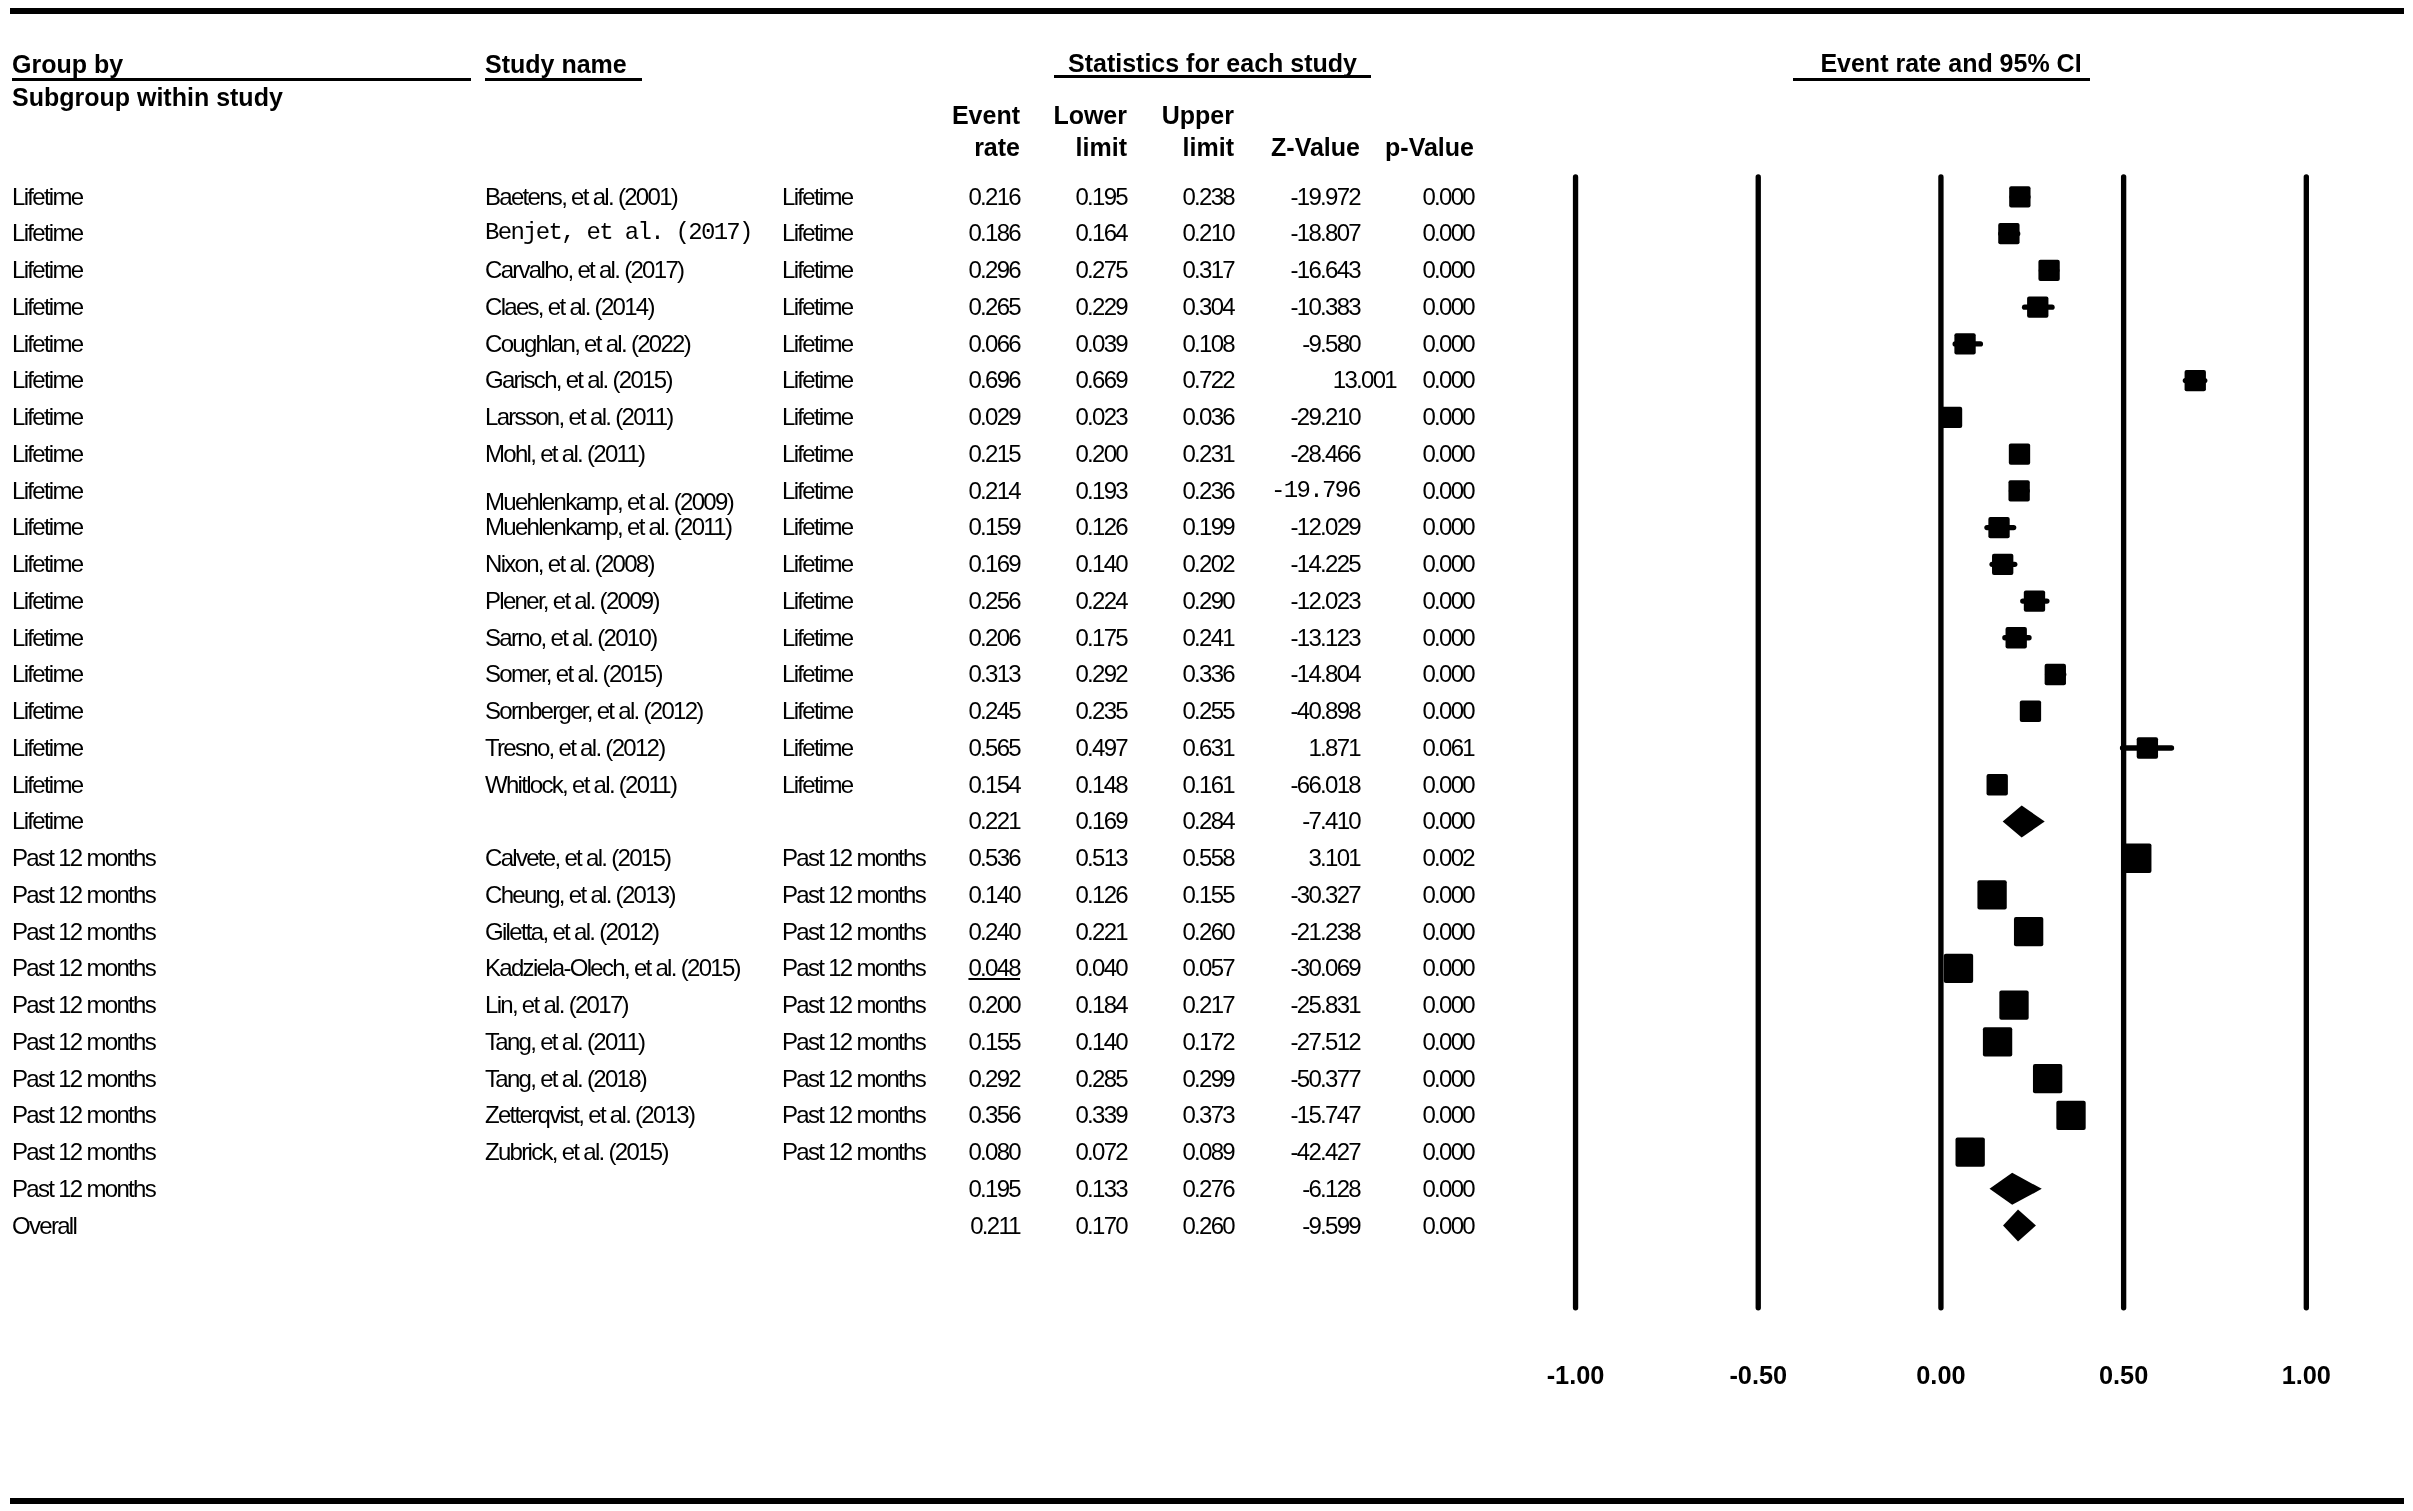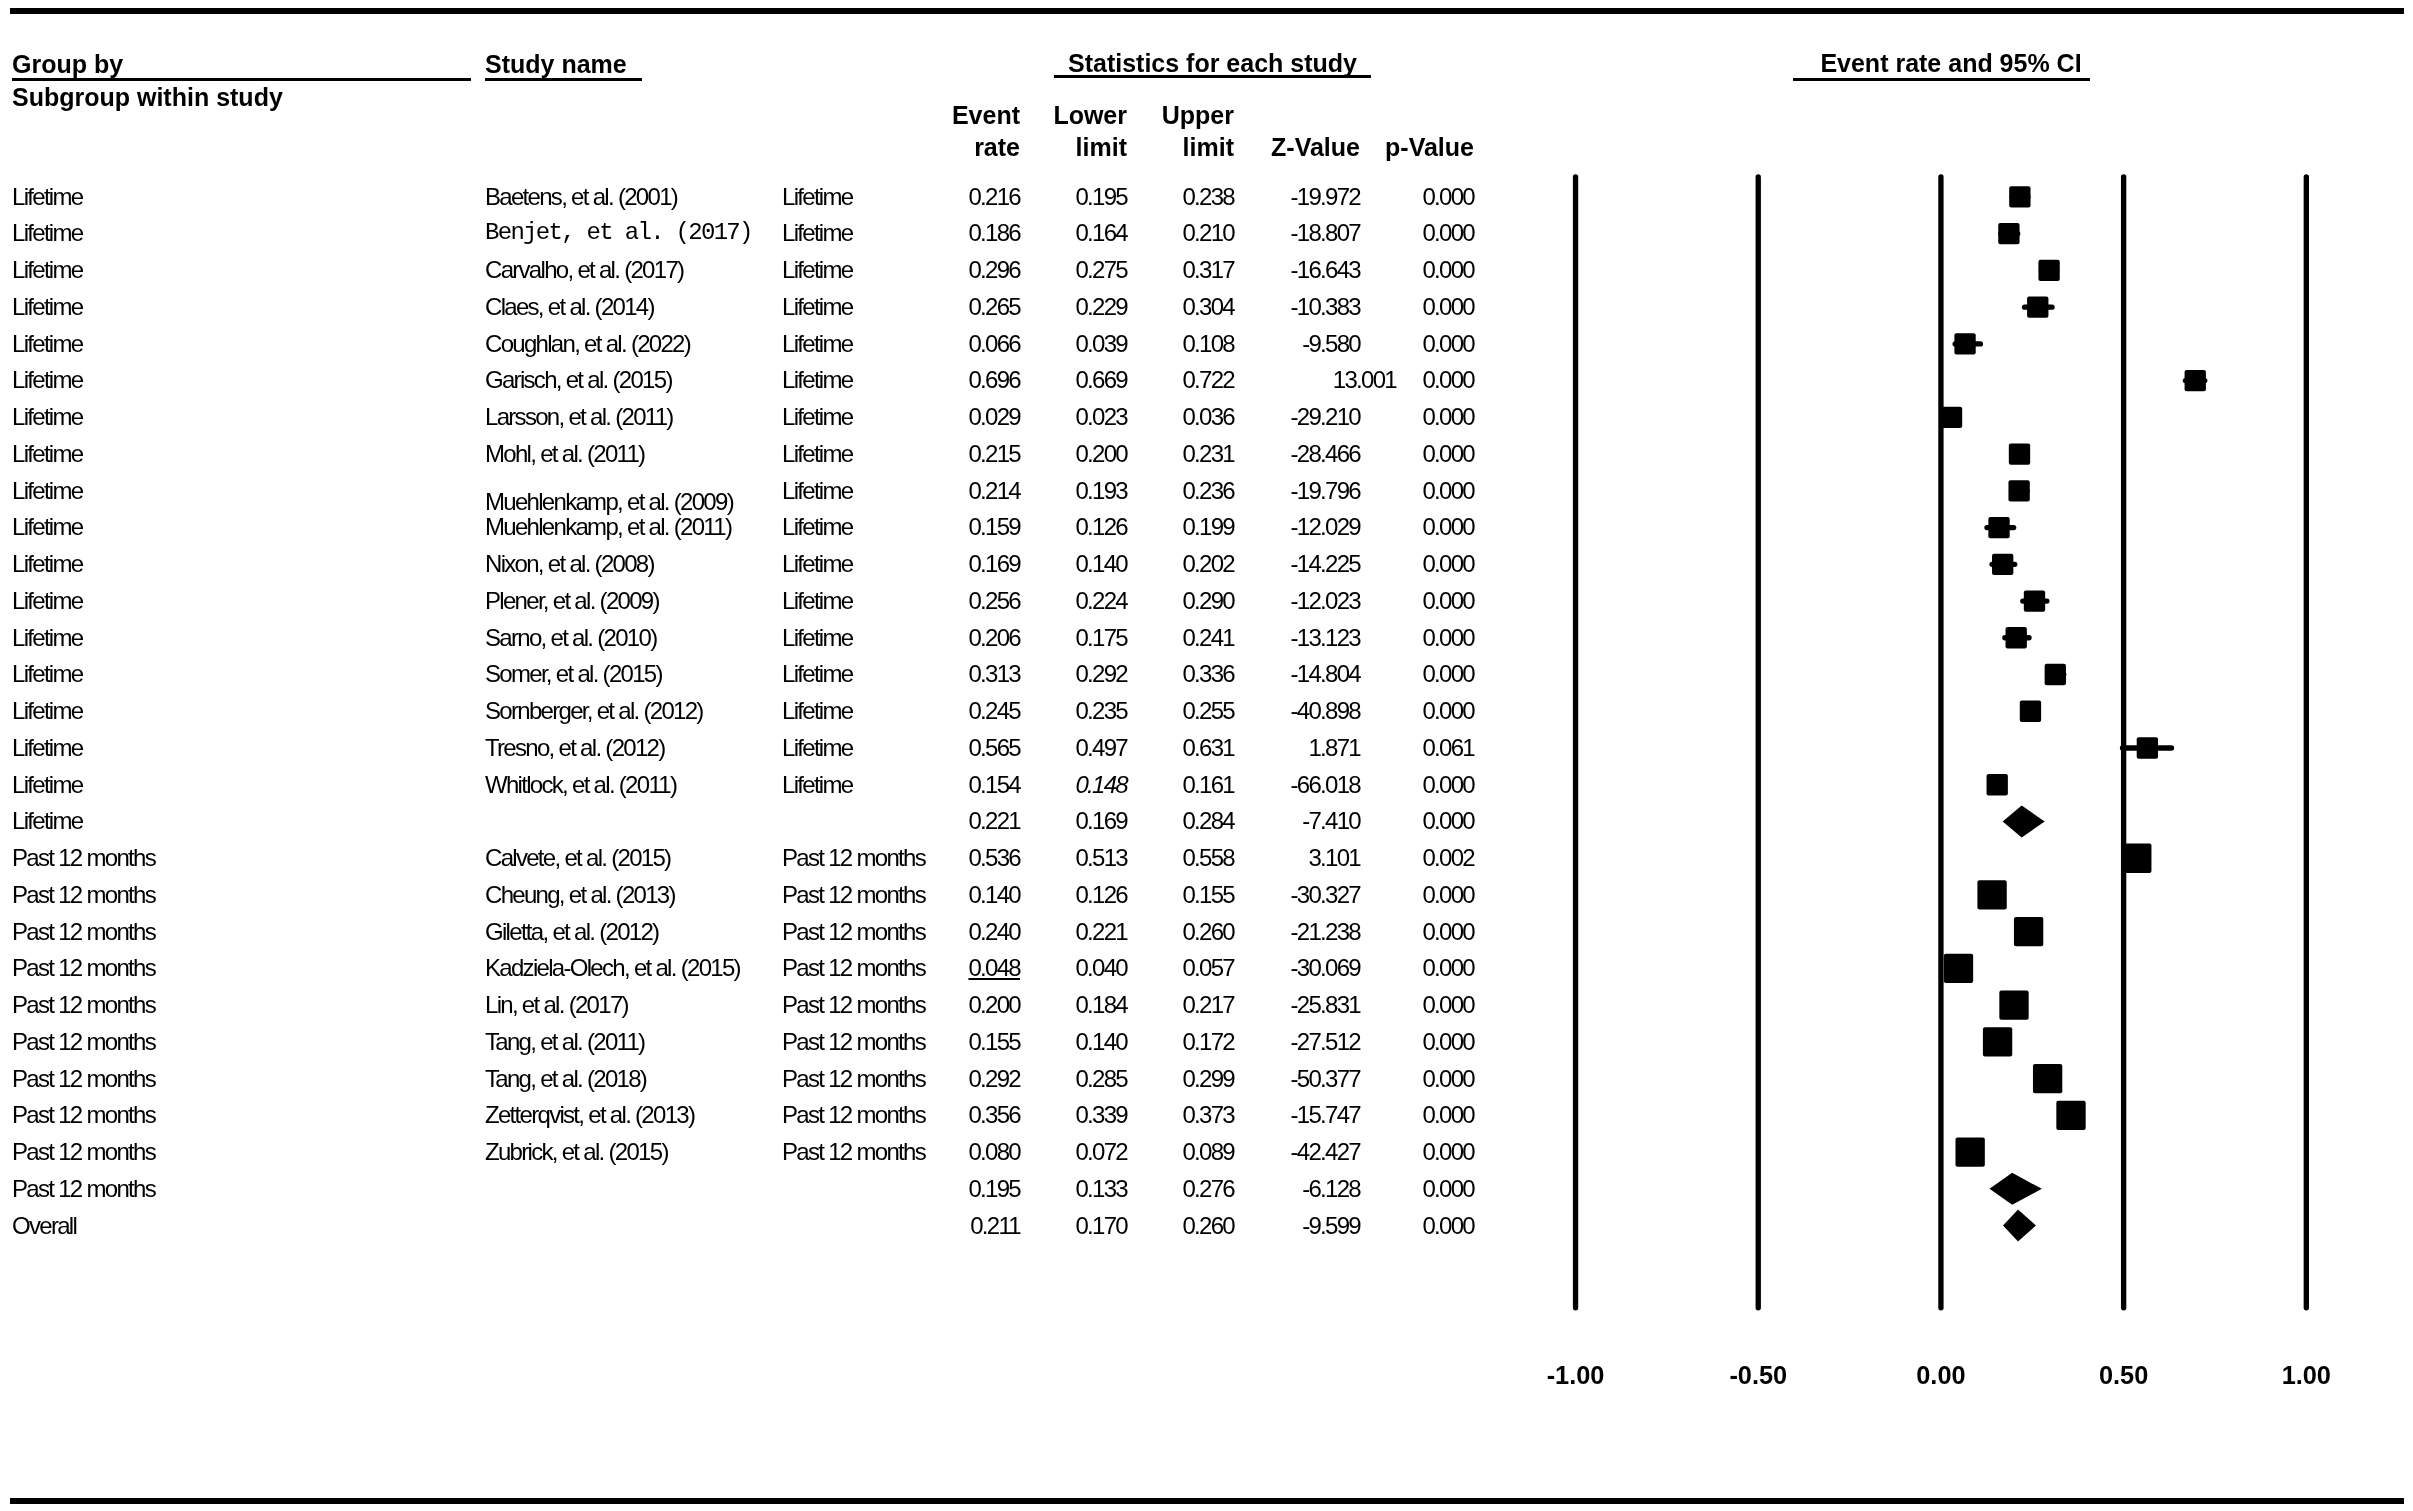--- a/index.html
+++ b/index.html
@@ -134,21 +134,21 @@
       <div class="cell num" style="left: 1240px; top: 454px; width: 120px;">-28.466</div>
       <div class="cell num" style="left: 1367px; top: 454px; width: 107px;">0.000</div>
     </div>
     <div>
       <div class="cell " style="left: 12px; top: 491px;">Lifetime</div>
       <div class="cell " style="left: 485px; top: 491px; margin-top: 11px;">Muehlenkamp, et al. (2009)</div>
       <div class="cell " style="left: 782px; top: 491px;">Lifetime</div>
       <div class="cell num" style="left: 920px; top: 491px; width: 100px;">0.214</div>
       <div class="cell num" style="left: 1030px; top: 491px; width: 97px;">0.193</div>
       <div class="cell num" style="left: 1134px; top: 491px; width: 100px;">0.236</div>
-      <div class="cell num" style="left: 1240px; top: 491px; width: 120px;">-19.796</div>
+      <div class="cell num" style="left: 1240px; top: 491px; width: 120px; font-family: Liberation Mono, monospace;">-19.796</div>
       <div class="cell num" style="left: 1367px; top: 491px; width: 107px;">0.000</div>
     </div>
     <div>
       <div class="cell " style="left: 12px; top: 527px;">Lifetime</div>
       <div class="cell " style="left: 485px; top: 527px;">Muehlenkamp, et al. (2011)</div>
       <div class="cell " style="left: 782px; top: 527px;">Lifetime</div>
       <div class="cell num" style="left: 920px; top: 527px; width: 100px;">0.159</div>
       <div class="cell num" style="left: 1030px; top: 527px; width: 97px;">0.126</div>
       <div class="cell num" style="left: 1134px; top: 527px; width: 100px;">0.199</div>
       <div class="cell num" style="left: 1240px; top: 527px; width: 120px;">-12.029</div>
@@ -212,21 +212,21 @@
       <div class="cell num" style="left: 1030px; top: 748px; width: 97px;">0.497</div>
       <div class="cell num" style="left: 1134px; top: 748px; width: 100px;">0.631</div>
       <div class="cell num" style="left: 1240px; top: 748px; width: 120px;">1.871</div>
       <div class="cell num" style="left: 1367px; top: 748px; width: 107px;">0.061</div>
     </div>
     <div>
       <div class="cell " style="left: 12px; top: 785px;">Lifetime</div>
       <div class="cell " style="left: 485px; top: 785px;">Whitlock, et al. (2011)</div>
       <div class="cell " style="left: 782px; top: 785px;">Lifetime</div>
       <div class="cell num" style="left: 920px; top: 785px; width: 100px;">0.154</div>
-      <div class="cell num" style="left: 1030px; top: 785px; width: 97px; font-style: italic;">0.148</div>
+      <div class="cell num" style="left: 1030px; top: 785px; width: 97px;">0.148</div>
       <div class="cell num" style="left: 1134px; top: 785px; width: 100px;">0.161</div>
       <div class="cell num" style="left: 1240px; top: 785px; width: 120px;">-66.018</div>
       <div class="cell num" style="left: 1367px; top: 785px; width: 107px;">0.000</div>
     </div>
     <div>
       <div class="cell " style="left: 12px; top: 821px;">Lifetime</div>
       <div class="cell " style="left: 485px; top: 821px;"></div>
       <div class="cell " style="left: 782px; top: 821px;"></div>
       <div class="cell num" style="left: 920px; top: 821px; width: 100px;">0.221</div>
       <div class="cell num" style="left: 1030px; top: 821px; width: 97px;">0.169</div>

